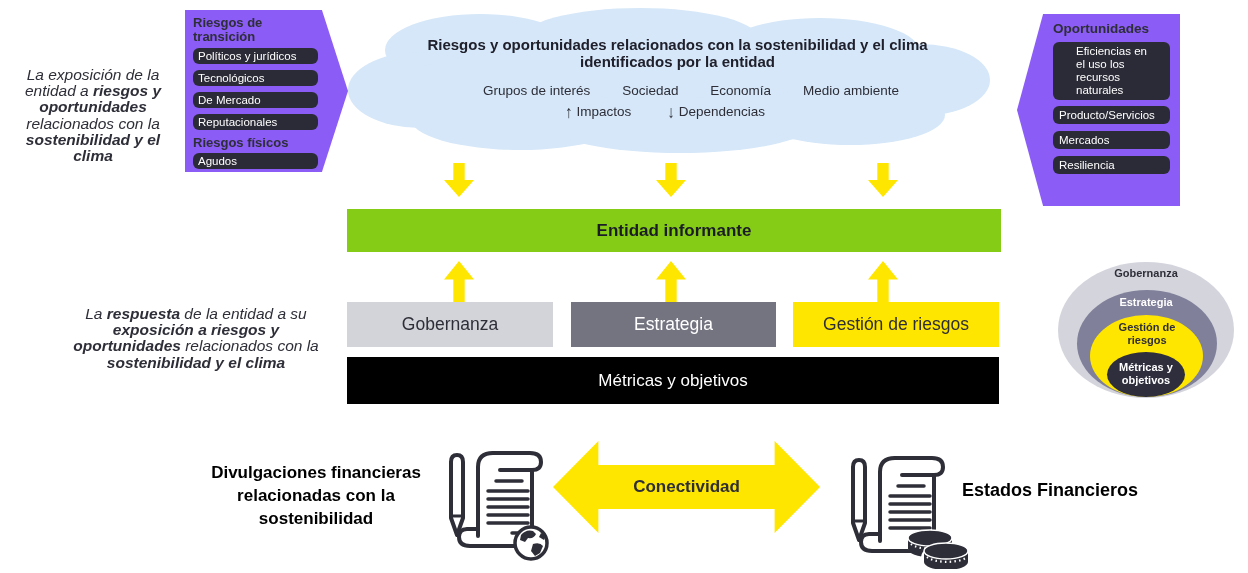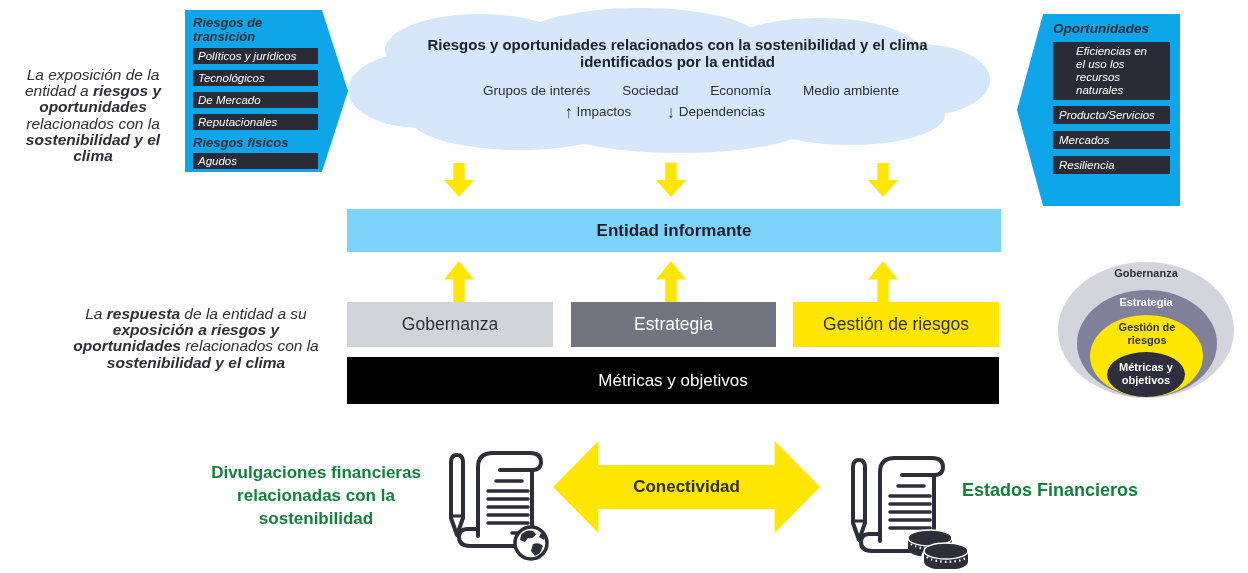--- a/index.html
+++ b/index.html
@@ -6,50 +6,50 @@
   .canvas{position:relative;width:1248px;height:573px;background:#fff;overflow:hidden;
           font-family:"Liberation Sans",sans-serif;color:#2e2e38;}
   .abs{position:absolute;}
 
   
   .side-text{position:absolute;font-style:italic;font-size:15.5px;line-height:16.2px;
              text-align:center;color:#2e2e38;}
   .side-text .b{font-weight:bold;}
 
   
-  .pent{position:absolute;background:#0ea5e9;z-index:3;box-sizing:border-box;font-style:italic;}
+  .pent{position:absolute;background:#8b5cf6;z-index:3;box-sizing:border-box;}
   .pent-left{left:185px;top:10px;width:163px;height:162px;
              clip-path:polygon(0 0,84% 0,100% 50%,84% 100%,0 100%);
              padding:6px 30px 4px 8px;}
   .pent-right{left:1017px;top:14px;width:163px;height:192px;
               clip-path:polygon(16% 0,100% 0,100% 100%,16% 100%,0 50%);
               padding:8px 10px 6px 36px;}
   .pent-title{font-weight:bold;font-size:13px;line-height:14px;color:#2e2e38;margin-bottom:4px;}
   .risk-item{background:#2b2b37;color:#fff;font-size:11.5px;line-height:12px;
-             padding:2px 5px;margin-bottom:6px;}
+             padding:2px 5px;margin-bottom:6px;border-radius:6px;}
   .risk-item.multi{line-height:13px;padding:3px 23px;}
 
   
   .cloud-svg{position:absolute;left:345px;top:6px;z-index:1;}
   .cloud-title{position:absolute;left:400px;top:36px;width:555px;text-align:center;
                font-weight:bold;font-size:15px;line-height:17px;color:#20202c;z-index:2;}
   .cloud-cats{position:absolute;left:483px;top:83px;width:416px;display:flex;
               justify-content:space-between;font-size:13.5px;color:#2e2e38;z-index:2;}
   .cloud-flows{position:absolute;left:565px;top:103px;display:flex;align-items:center;
                font-size:13.5px;color:#2e2e38;z-index:2;}
   .flow-glyph{font-size:15px;font-weight:bold;transform:scaleY(1.15);margin-right:4px;}
 
   
   .arr-down{position:absolute;top:163px;width:30px;height:34px;background:#FFE600;z-index:2;
             clip-path:polygon(31% 0,69% 0,69% 50%,100% 50%,50% 100%,0 50%,31% 50%);}
   .arr-up{position:absolute;top:261px;width:30px;height:41px;background:#FFE600;z-index:2;
           clip-path:polygon(50% 0,100% 45%,69% 45%,69% 100%,31% 100%,31% 45%,0 45%);}
 
   
-  .entity-bar{position:absolute;left:347px;top:209px;width:654px;height:43px;background:#7dd3fc;
+  .entity-bar{position:absolute;left:347px;top:209px;width:654px;height:43px;background:#84cc16;
               display:flex;align-items:center;justify-content:center;
               font-weight:bold;font-size:17px;color:#1c1c28;}
   .pillar{position:absolute;top:302px;height:45px;display:flex;align-items:center;
           justify-content:center;font-size:17.5px;}
   .pillar.gob{left:347px;width:206px;background:#D3D3DA;color:#2e2e38;}
   .pillar.est{left:571px;width:205px;background:#747480;color:#fff;}
   .pillar.ges{left:793px;width:206px;background:#FFE600;color:#2e2e38;}
   .metrics-bar{position:absolute;left:347px;top:357px;width:652px;height:47px;background:#000;
                display:flex;align-items:center;justify-content:center;font-size:17px;color:#fff;}
 
@@ -57,21 +57,21 @@
   .ring{position:absolute;border-radius:50%;}
   .ring.r1{left:1058px;top:262px;width:176px;height:136px;background:#D4D4DD;}
   .ring.r2{left:1077px;top:290px;width:140px;height:107px;background:#80809A;}
   .ring.r3{left:1090px;top:315px;width:113px;height:82px;background:#FFE600;}
   .ring.r4{left:1107px;top:352px;width:78px;height:45px;background:#2E2E3D;}
   .ring-label{position:absolute;text-align:center;font-size:11px;font-weight:bold;
               line-height:12.5px;z-index:2;}
 
   
   .bottom-label{position:absolute;font-weight:bold;font-size:17px;line-height:23px;
-                text-align:center;color:#15803d;}
+                text-align:center;color:#000000;}
   .connect-arrow{position:absolute;left:553px;top:441px;width:267px;height:92px;background:#FFE600;
                  clip-path:polygon(0 50%,17% 0,17% 26%,83% 26%,83% 0,100% 50%,83% 100%,83% 74%,17% 74%,17% 100%);
                  display:flex;align-items:center;justify-content:center;}
   .connect-label{font-weight:bold;font-size:17px;color:#2e2e38;}
 </style>
 </head>
 <body>
 
 <div class="canvas">
 

